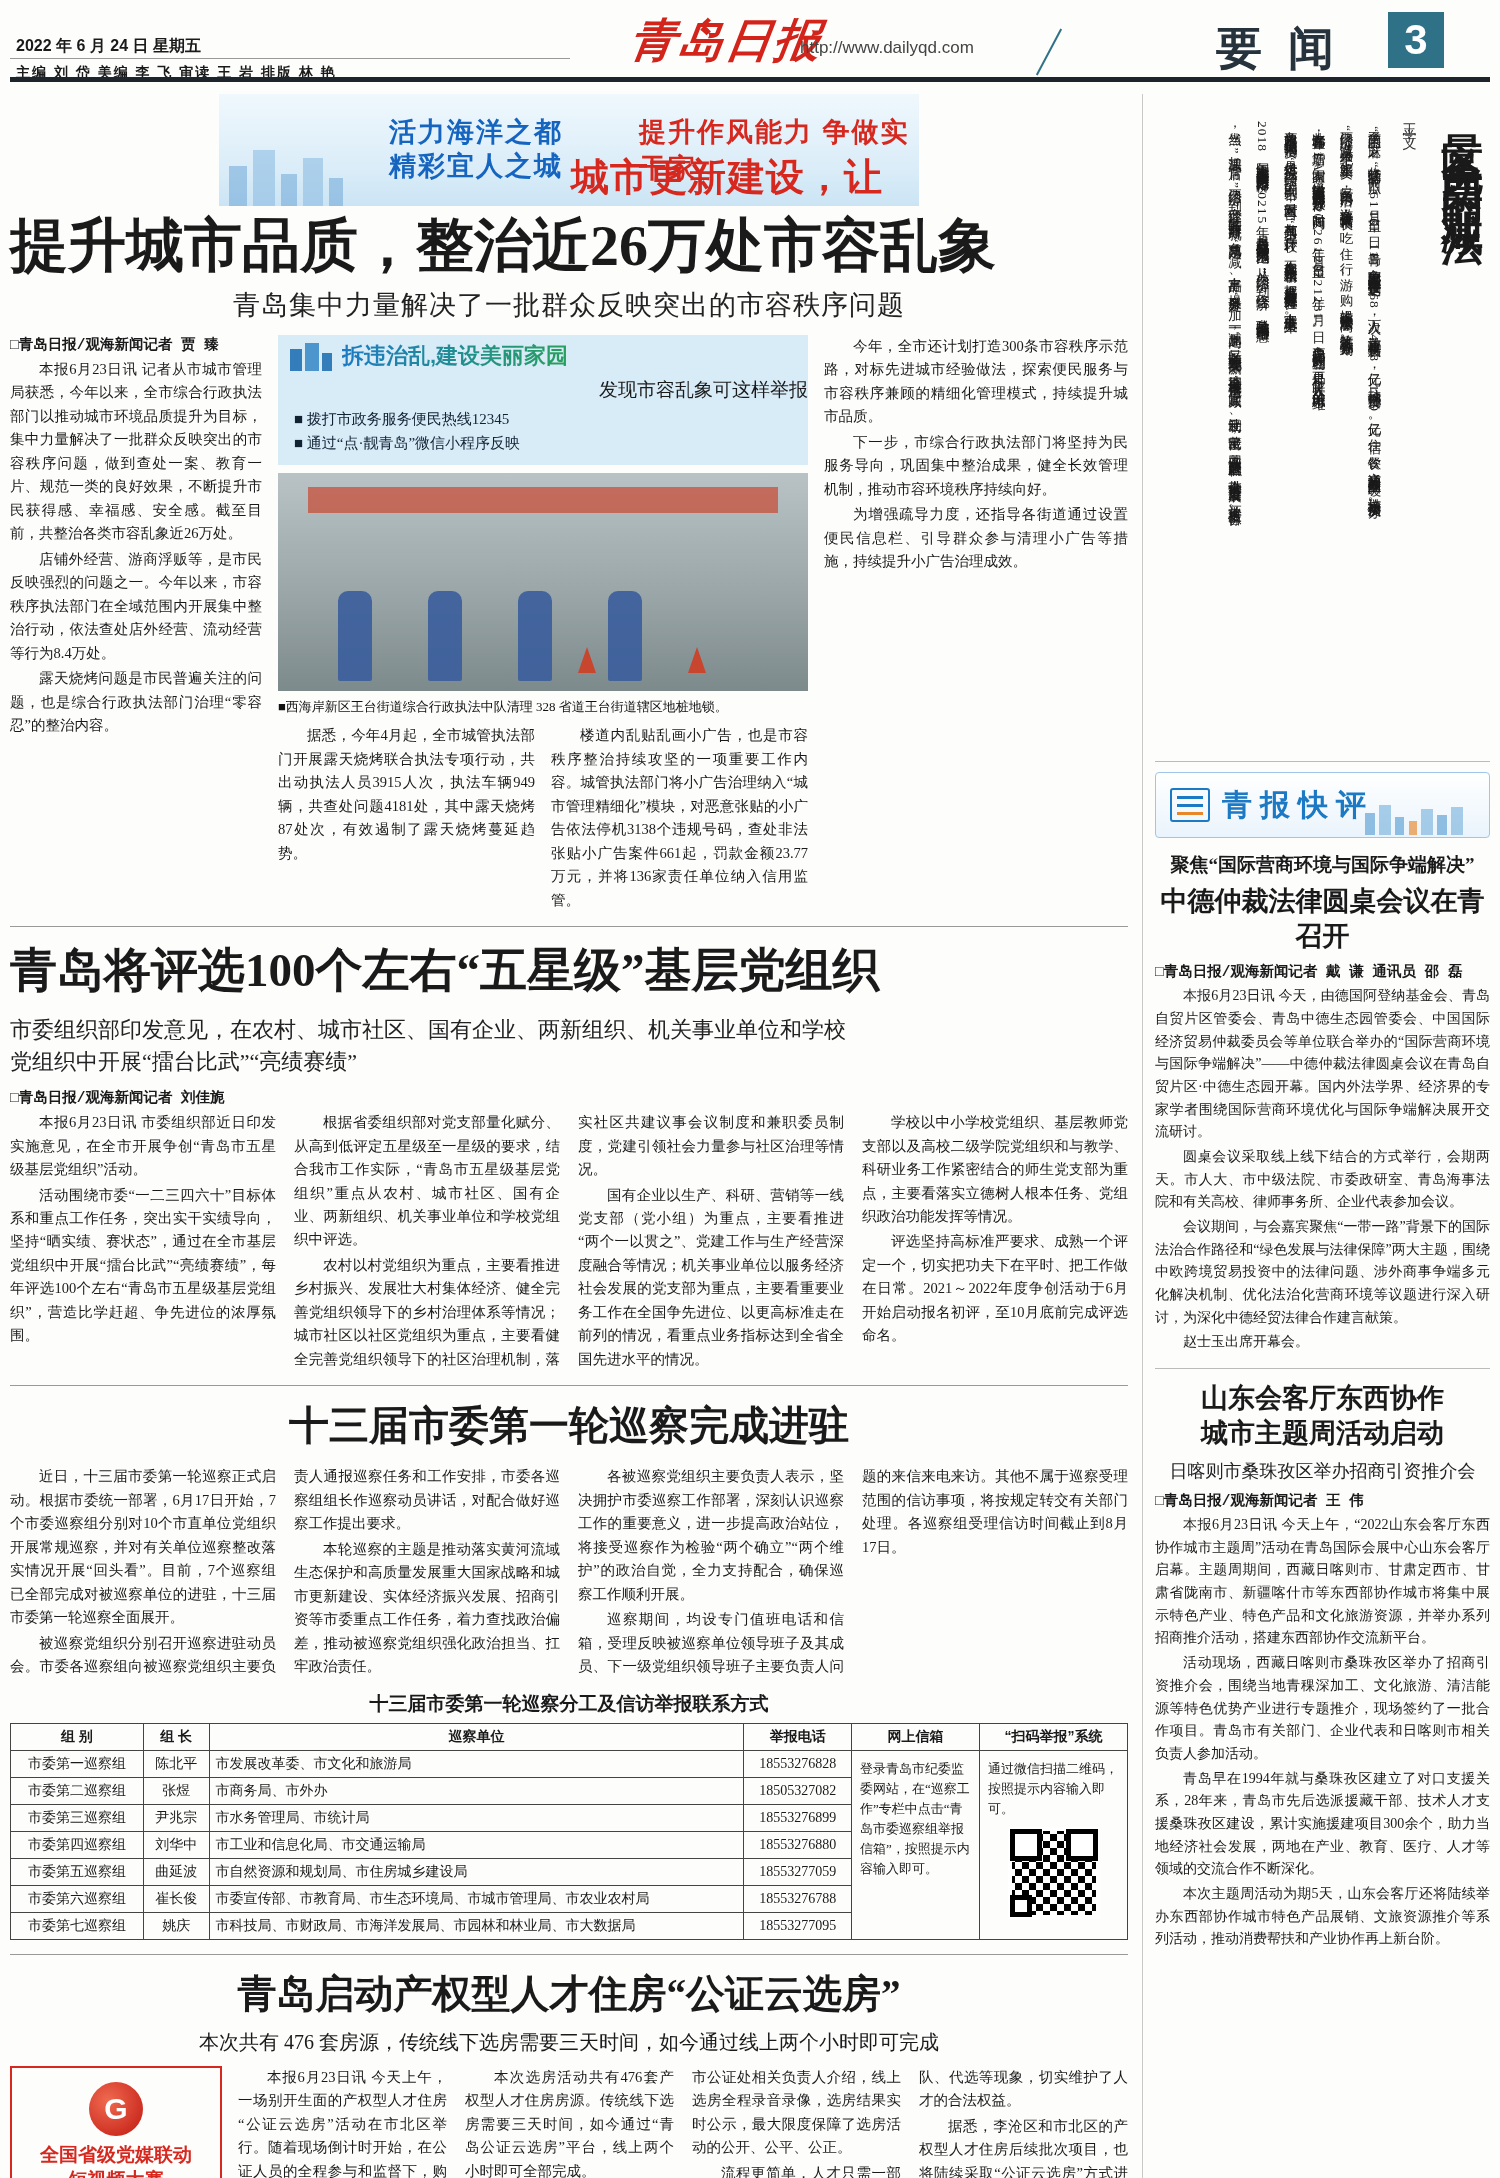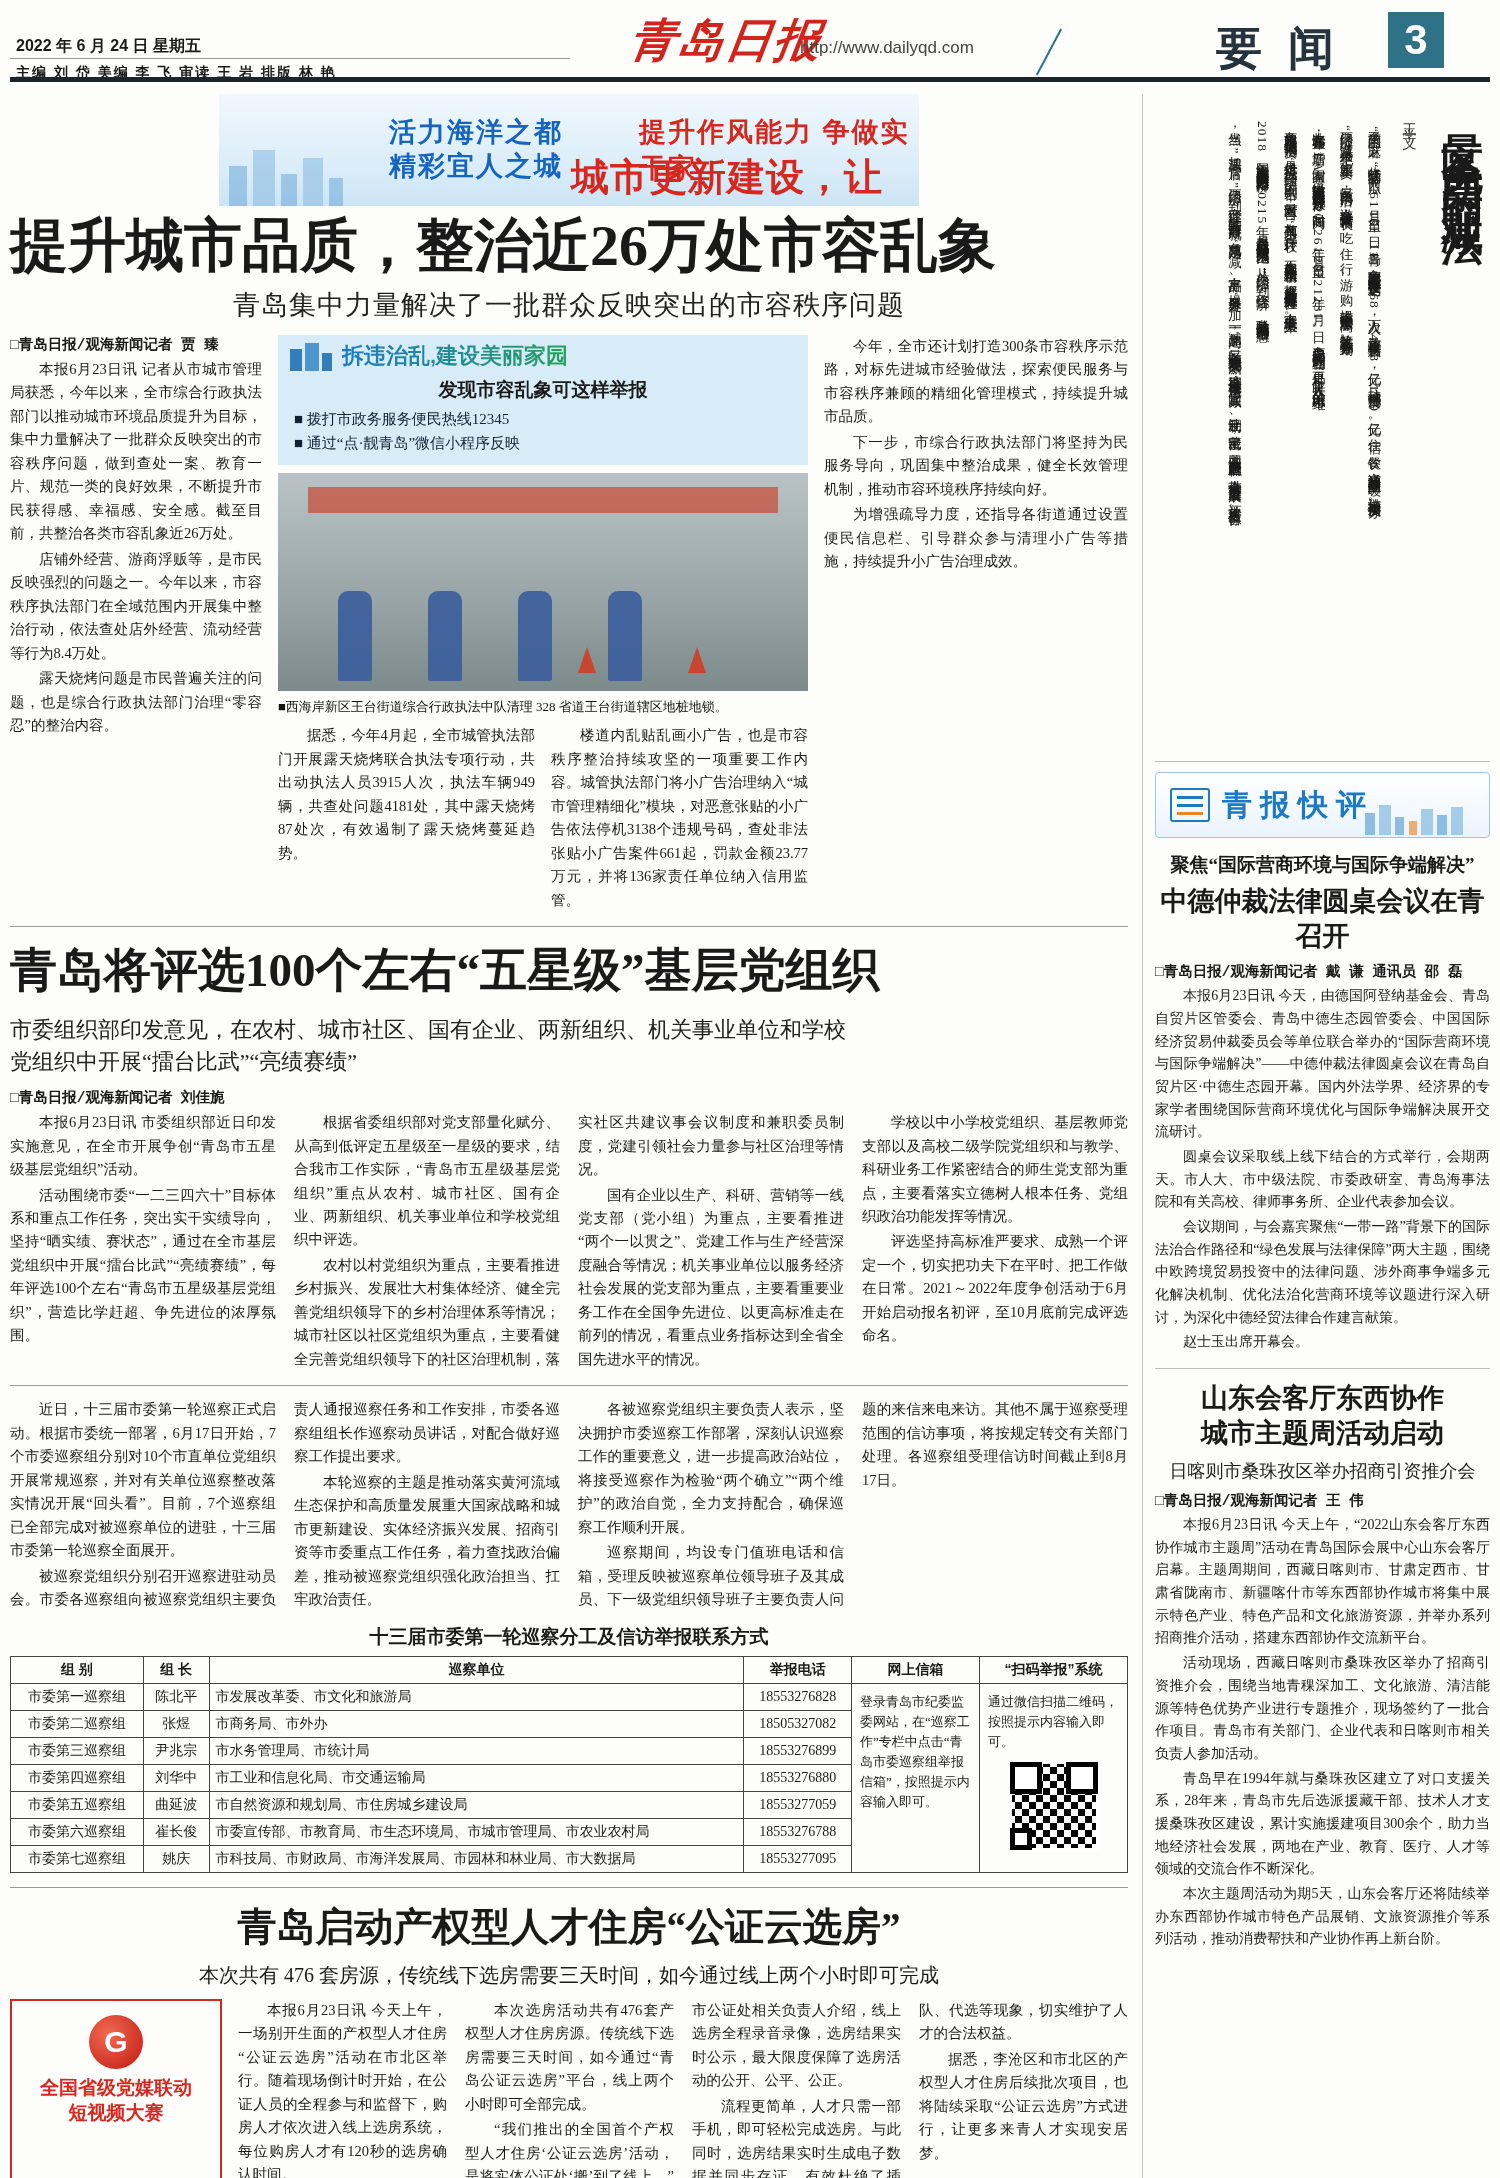--- a/index.html
+++ b/index.html
@@ -53,21 +53,21 @@
   .art1-c3 { flex: 1; }
 
   .infobox { background: #d8ecf8; padding: 0 0 10px; margin-bottom: 8px; }
   .infobox-head { display: flex; align-items: center; gap: 0; padding: 6px 10px 4px; }
   .infobox-city { width: 54px; height: 30px; opacity: .9;
     background:
       linear-gradient(#2271b5 0 0) 2px 8px / 12px 22px no-repeat,
       linear-gradient(#3f8cc9 0 0) 17px 2px / 14px 28px no-repeat,
       linear-gradient(#2271b5 0 0) 34px 12px / 10px 18px no-repeat; }
   .infobox-tag { font-size: 22px; font-weight: 900; background: linear-gradient(90deg, #1c7ac5, #28a05d); -webkit-background-clip: text; background-clip: text; color: transparent; font-family: "Liberation Sans", sans-serif; }
-  .infobox-title { text-align: center; font-size: 19px; font-weight: 700; margin: 2px 0 4px; }
+  .infobox-title { text-align: right; font-size: 19px; font-weight: 400; margin: 2px 0 4px; }
   .infobox-item { font-size: 15px; line-height: 1.6; padding: 0 16px; color: #123; }
 
   .photo { width: 100%; height: 218px; position: relative; overflow: hidden;
     background: linear-gradient(180deg, #b9c3c6 0%, #9aa6a8 55%, #7d8a8c 100%); }
   .photo .strip { position: absolute; top: 14px; left: 30px; right: 30px; height: 26px; background: #c84f3a; opacity: .75; }
   .photo .fig { position: absolute; bottom: 10px; width: 34px; height: 90px; border-radius: 10px 10px 2px 2px; background: #3a5d9c; opacity: .9; }
   .photo .cone { position: absolute; bottom: 18px; width: 0; height: 0; border-left: 9px solid transparent; border-right: 9px solid transparent; border-bottom: 26px solid #c8452e; }
   .caption { font-size: 13px; line-height: 1.5; margin: 6px 0 8px; color: #111; }
   .twocol { column-count: 2; column-gap: 16px; }
 
@@ -222,20 +222,21 @@
             <p class="bodyp">农村以村党组织为重点，主要看推进乡村振兴、发展壮大村集体经济、健全完善党组织领导下的乡村治理体系等情况；城市社区以社区党组织为重点，主要看健全完善党组织领导下的社区治理机制，落实社区共建议事会议制度和兼职委员制度，党建引领社会力量参与社区治理等情况。</p>
             <p class="bodyp">国有企业以生产、科研、营销等一线党支部（党小组）为重点，主要看推进“两个一以贯之”、党建工作与生产经营深度融合等情况；机关事业单位以服务经济社会发展的党支部为重点，主要看重要业务工作在全国争先进位、以更高标准走在前列的情况，看重点业务指标达到全省全国先进水平的情况。</p>
             <p class="bodyp">学校以中小学校党组织、基层教师党支部以及高校二级学院党组织和与教学、科研业务工作紧密结合的师生党支部为重点，主要看落实立德树人根本任务、党组织政治功能发挥等情况。</p>
             <p class="bodyp">评选坚持高标准严要求、成熟一个评定一个，切实把功夫下在平时、把工作做在日常。2021～2022年度争创活动于6月开始启动报名初评，至10月底前完成评选命名。</p>
         </div>
       </div>
 
       <div class="rule"></div>
 
       <div>
+        <h2 class="art3-h">十三届市委第一轮巡察完成进驻</h2>
         <div class="cols4">
           <p class="bodyp">近日，十三届市委第一轮巡察正式启动。根据市委统一部署，6月17日开始，7个市委巡察组分别对10个市直单位党组织开展常规巡察，并对有关单位巡察整改落实情况开展“回头看”。目前，7个巡察组已全部完成对被巡察单位的进驻，十三届市委第一轮巡察全面展开。</p>
             <p class="bodyp">被巡察党组织分别召开巡察进驻动员会。市委各巡察组向被巡察党组织主要负责人通报巡察任务和工作安排，市委各巡察组组长作巡察动员讲话，对配合做好巡察工作提出要求。</p>
             <p class="bodyp">本轮巡察的主题是推动落实黄河流域生态保护和高质量发展重大国家战略和城市更新建设、实体经济振兴发展、招商引资等市委重点工作任务，着力查找政治偏差，推动被巡察党组织强化政治担当、扛牢政治责任。</p>
             <p class="bodyp">各被巡察党组织主要负责人表示，坚决拥护市委巡察工作部署，深刻认识巡察工作的重要意义，进一步提高政治站位，将接受巡察作为检验“两个确立”“两个维护”的政治自觉，全力支持配合，确保巡察工作顺利开展。</p>
             <p class="bodyp">巡察期间，均设专门值班电话和信箱，受理反映被巡察单位领导班子及其成员、下一级党组织领导班子主要负责人问题的来信来电来访。其他不属于巡察受理范围的信访事项，将按规定转交有关部门处理。各巡察组受理信访时间截止到8月17日。</p>
         </div>
         <div class="tbl-title">十三届市委第一轮巡察分工及信访举报联系方式</div>
         <table class="ptable">
           <thead>

